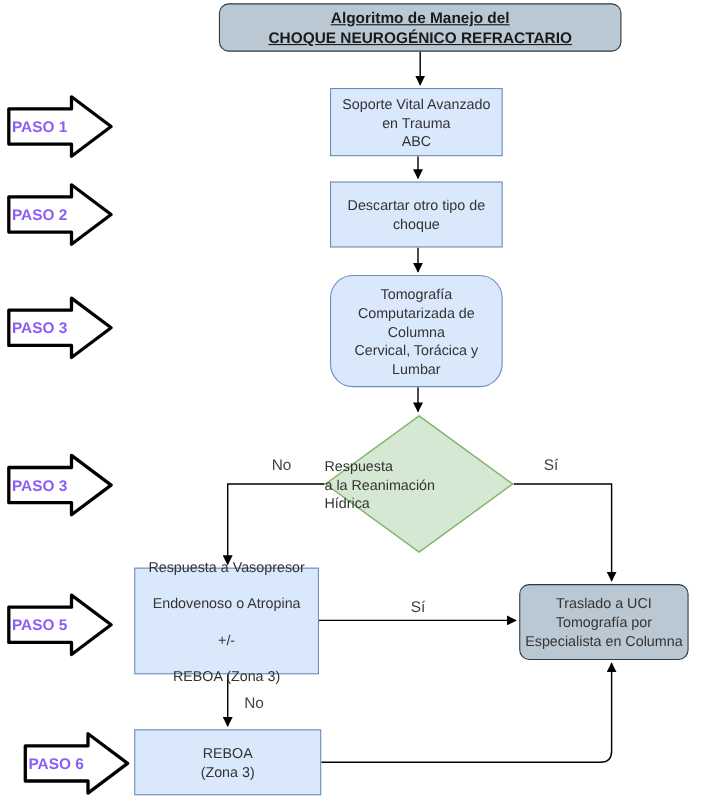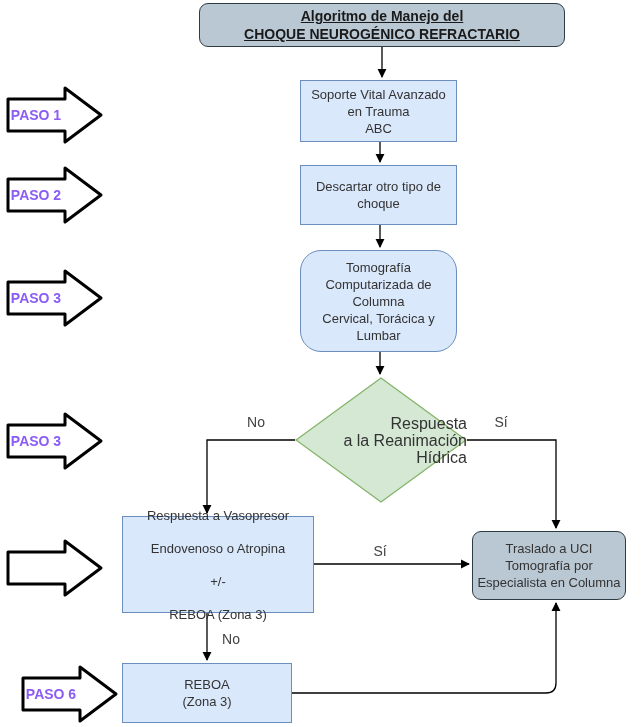--- a/index.html
+++ b/index.html
@@ -13,22 +13,22 @@
     position:absolute;box-sizing:border-box;
     display:flex;flex-direction:column;align-items:center;justify-content:center;
     text-align:center;font-size:13px;line-height:17px;
   }
   .blue{background:#dae8fc;border:1px solid #6c8ebf;}
   .gray{background:#bac8d3;border:1px solid #2f3b42;border-radius:9px;}
   .title-node{font-weight:bold;font-size:14px;line-height:18px;color:#1a1a1a;}
   .diamond{position:absolute;}
   .diamond .dtext{
     position:absolute;left:0;top:0;width:100%;height:100%;
-    display:flex;flex-direction:column;align-items:flex-end;justify-content:center;
-    text-align:center;font-size:16px;line-height:17px;
+    display:flex;flex-direction:column;align-items:flex-start;justify-content:center;
+    text-align:center;font-size:13px;line-height:17px;
   }
   .paso{position:absolute;width:100px;height:60px;}
   .paso svg{position:absolute;left:0;top:0;}
   .paso .plabel{
     position:absolute;left:0;top:0;width:64px;height:60px;
     display:flex;align-items:center;justify-content:center;
     font-weight:bold;font-size:14px;color:#8b5cf6;
   }
   .edge-label{
     position:absolute;transform:translateX(-50%);
@@ -80,20 +80,21 @@
   <div class="paso" style="left:4px;top:411px;">
     <svg width="100" height="60" viewBox="0 0 100 60">
       <path d="M4,14 L61,14 L61,3 L97,30 L61,57 L61,46 L4,46 Z" fill="#ffffff" stroke="#000000" stroke-width="3" stroke-linejoin="round"></path>
     </svg>
     <span class="plabel">PASO 3</span>
   </div>
   <div class="paso" style="left:4px;top:538px;">
     <svg width="100" height="60" viewBox="0 0 100 60">
       <path d="M4,14 L61,14 L61,3 L97,30 L61,57 L61,46 L4,46 Z" fill="#ffffff" stroke="#000000" stroke-width="3" stroke-linejoin="round"></path>
     </svg>
+    <span class="plabel">PASO 5</span>
   </div>
   <div class="paso" style="left:4px;top:664px;margin-left:15px;">
     <svg width="100" height="60" viewBox="0 0 100 60">
       <path d="M4,14 L61,14 L61,3 L97,30 L61,57 L61,46 L4,46 Z" fill="#ffffff" stroke="#000000" stroke-width="3" stroke-linejoin="round"></path>
     </svg>
     <span class="plabel">PASO 6</span>
   </div>
 
   <div class="node gray title-node" style="left:199px;top:3px;width:366px;height:44px;text-decoration:underline;">
     <div>Algoritmo de Manejo del</div>
@@ -123,21 +124,21 @@
     <svg width="172" height="126" viewBox="0 0 172 126">
       <polygon points="86,1 171,63 86,125 1,63" fill="#d5e8d4" stroke="#82b366" stroke-width="1.3"></polygon>
     </svg>
     <div class="dtext">
       <div>Respuesta</div>
       <div>a la Reanimación</div>
       <div>Hídrica</div>
     </div>
   </div>
 
-  <div class="node blue" style="left:122px;top:516px;width:192px;height:97px;gap:16px;">
+  <div class="node blue" style="left:122px;top:516px;width:168px;height:97px;gap:16px;">
     <div>Respuesta a Vasopresor</div>
     <div>Endovenoso o Atropina</div>
     <div>+/-</div>
     <div>REBOA (Zona 3)</div>
   </div>
 
   <div class="node gray" style="left:472px;top:531px;width:154px;height:69px;">
     <div>Traslado a UCI</div>
     <div>Tomografía por</div>
     <div>Especialista en Columna</div>

